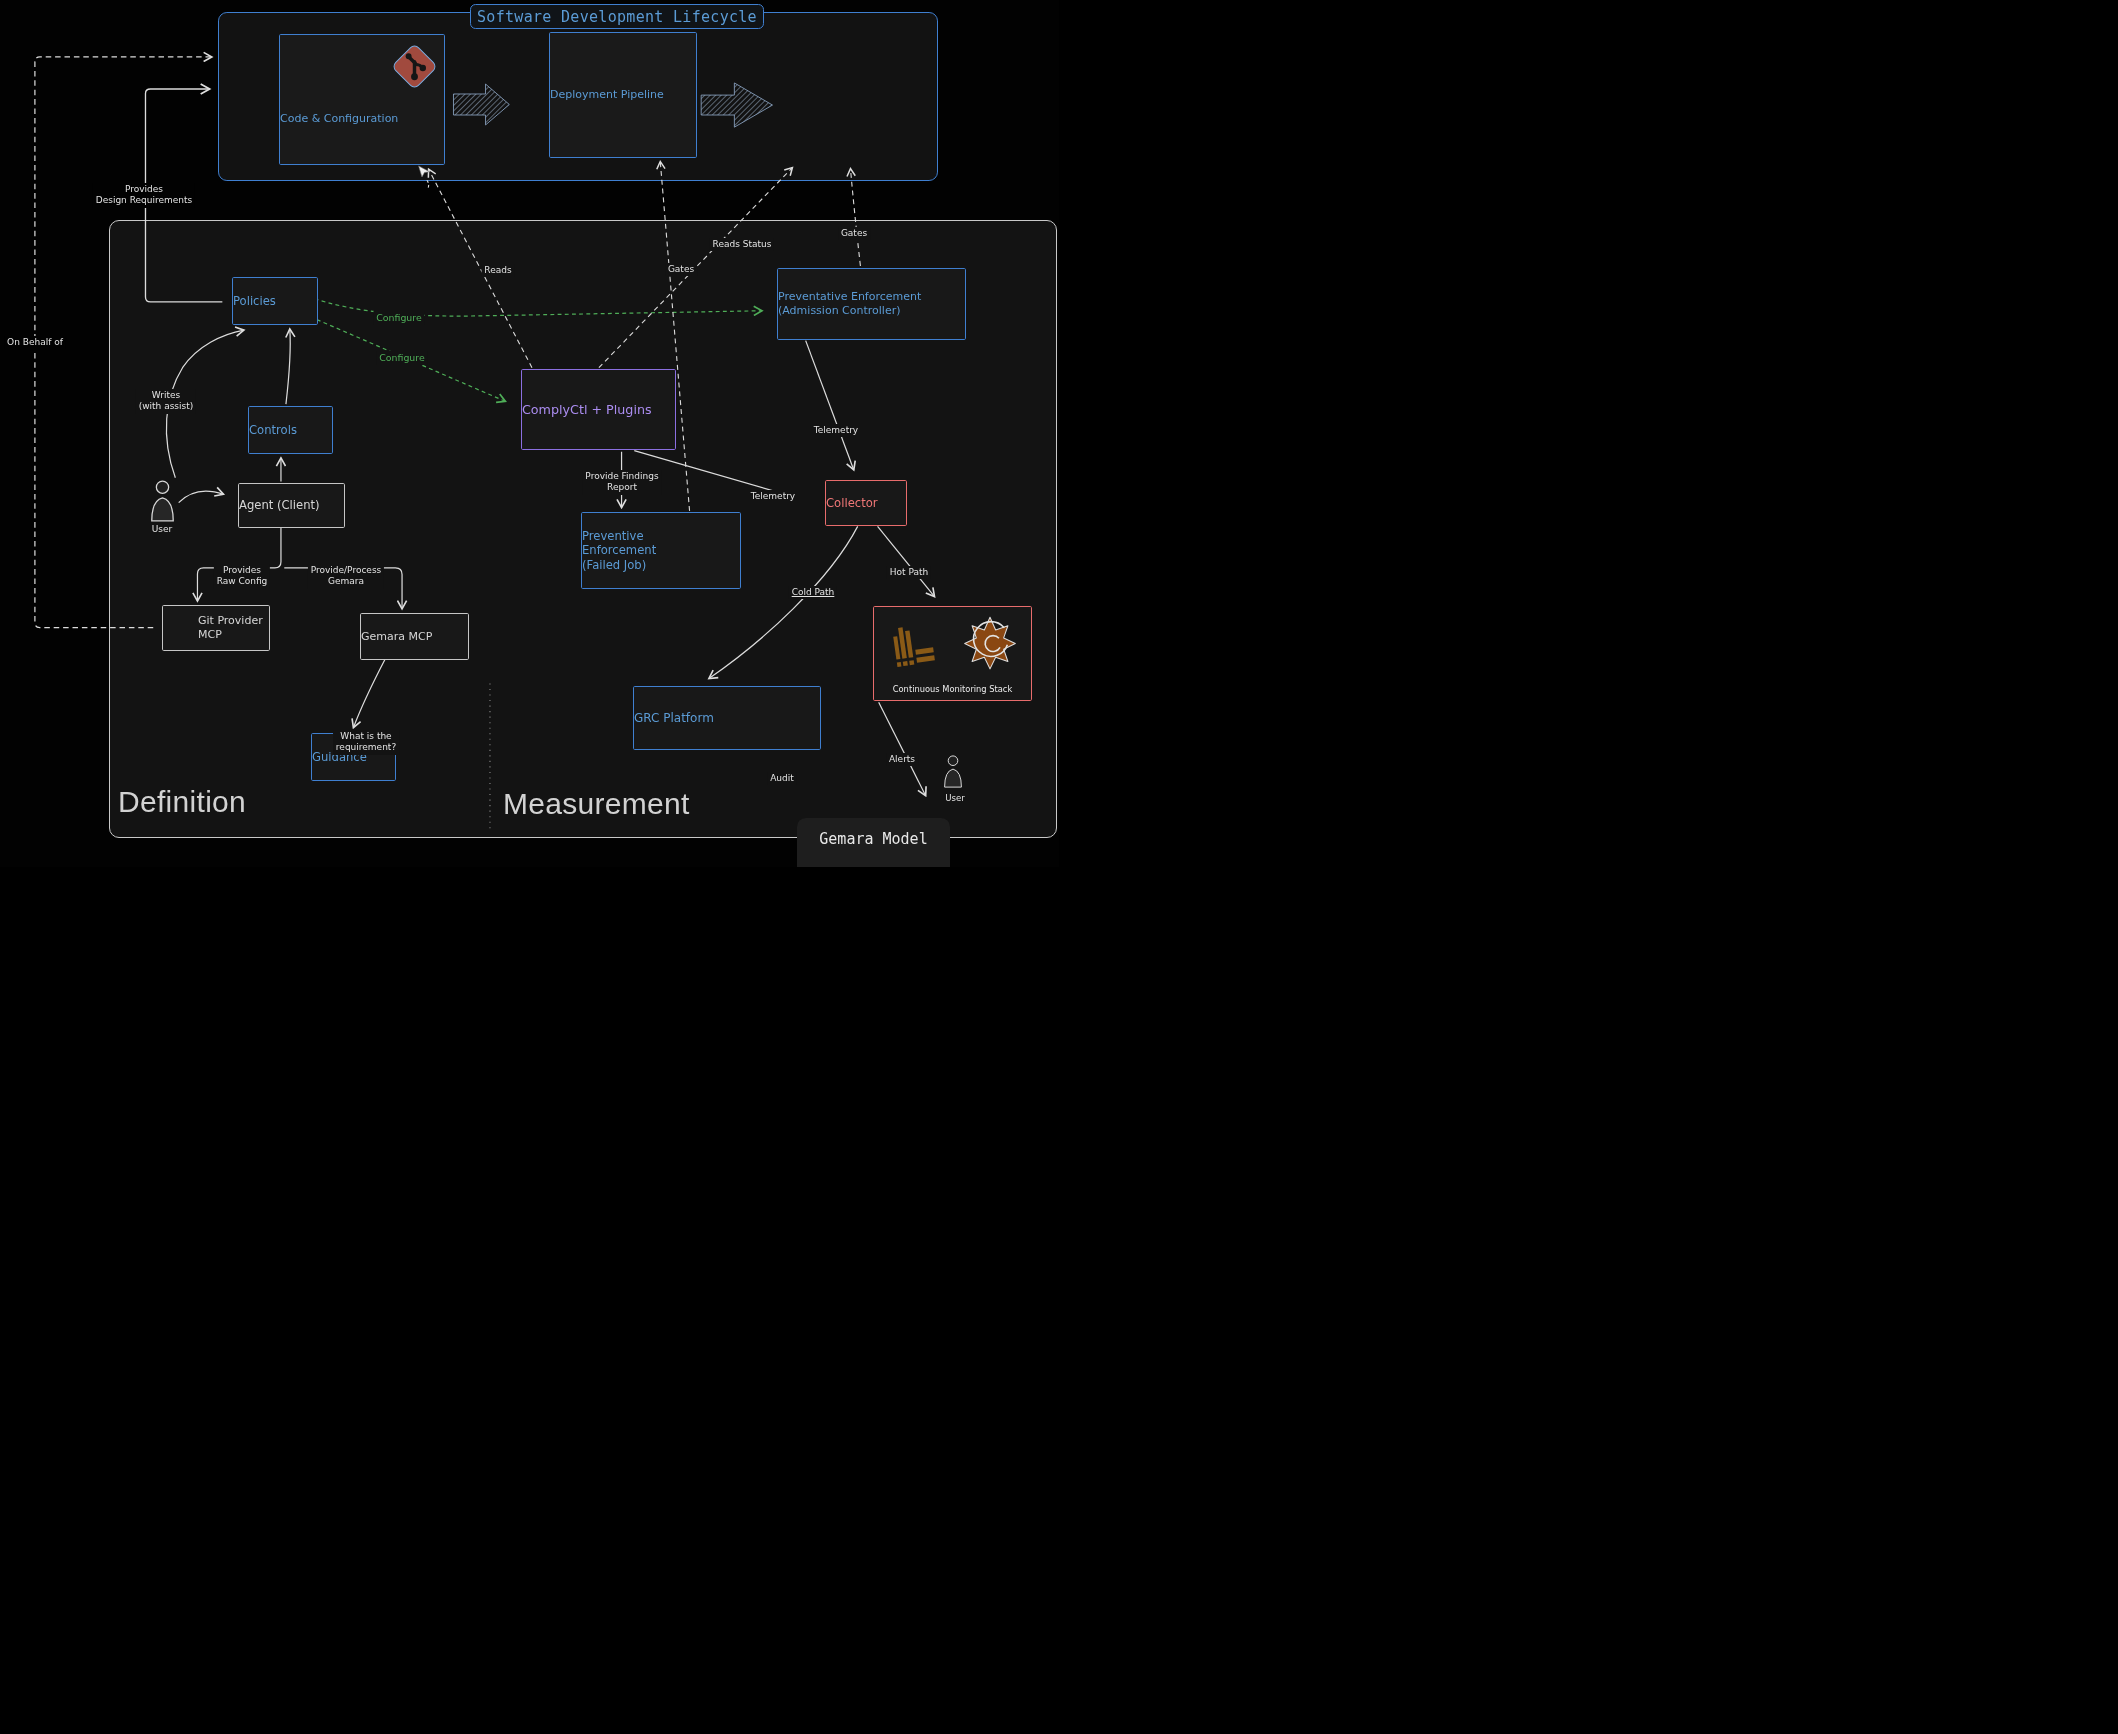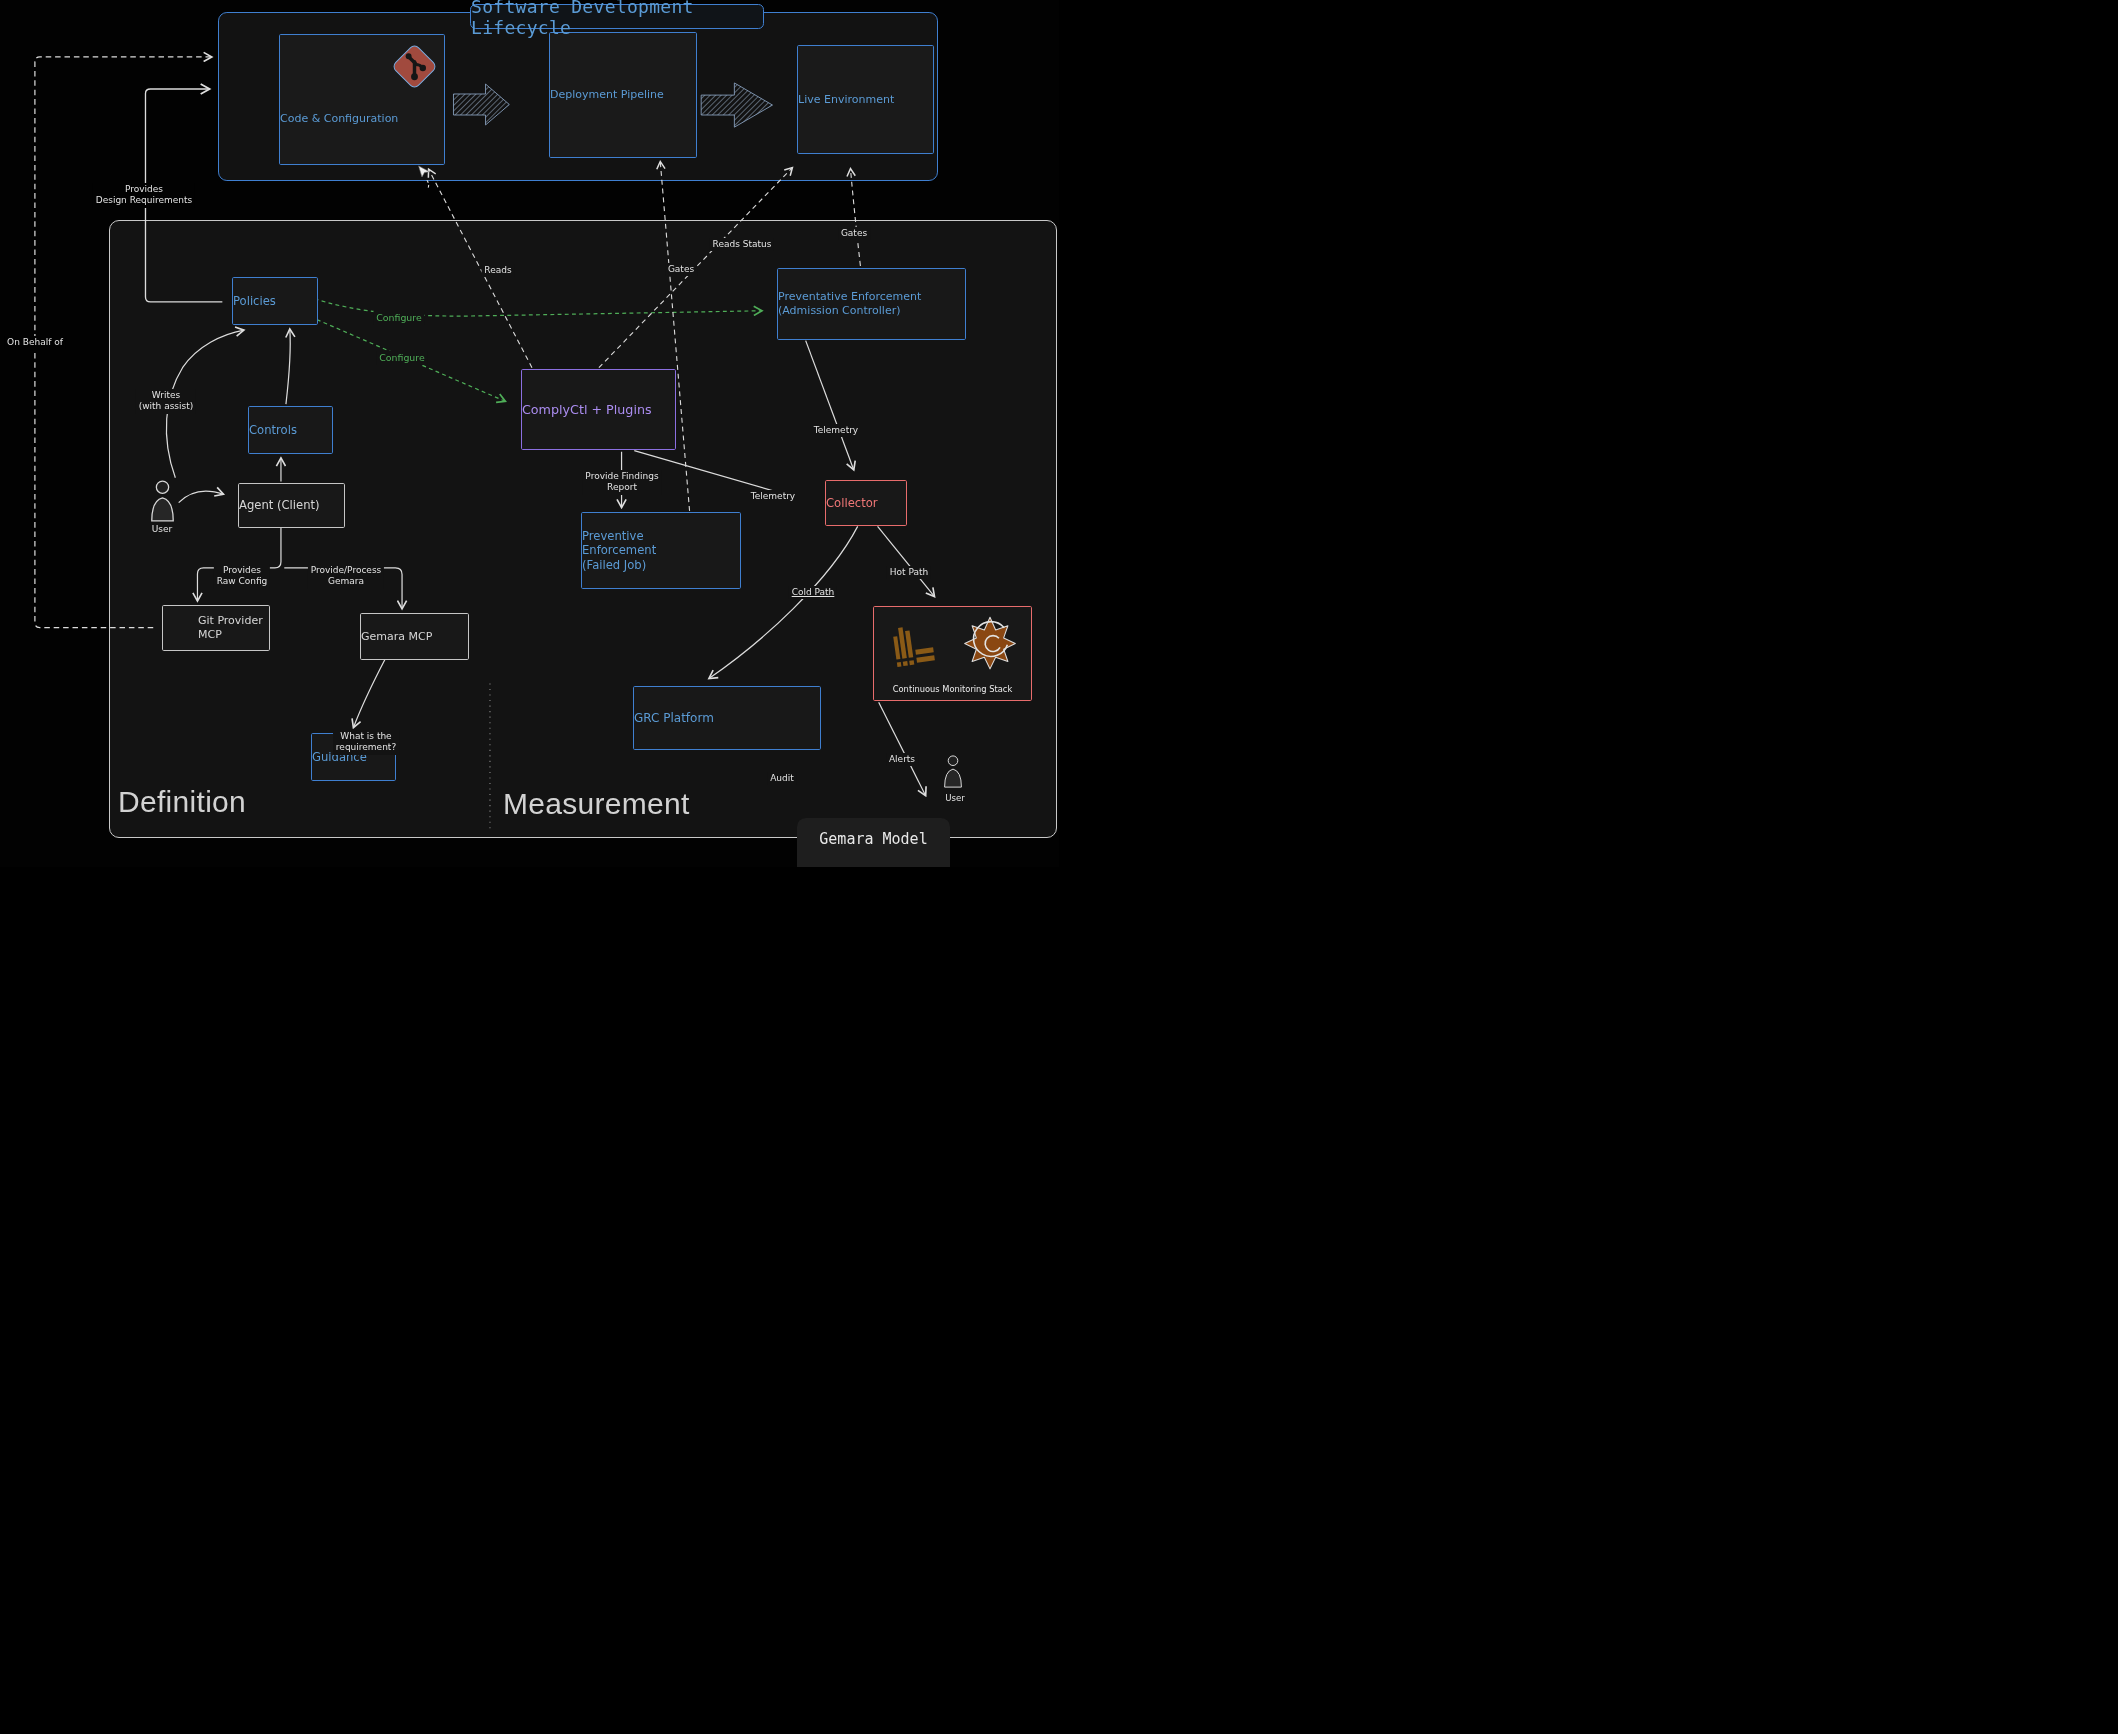--- a/index.html
+++ b/index.html
@@ -3,21 +3,21 @@
 <meta charset="utf-8">
 <style>
   html,body{margin:0;padding:0;background:#000;}
   #canvas{position:relative;width:1059px;height:867px;background:#020202;overflow:hidden;
           font-family:"DejaVu Sans",sans-serif;}
   .container{position:absolute;box-sizing:border-box;background:#121212;}
   #sdl{left:218px;top:12px;width:720px;height:169px;border:1.4px solid #3f7fd0;border-radius:8.9px;}
   #main{left:109px;top:220px;width:948px;height:618px;border:1.1px solid #c9c9c9;border-radius:10px;background:#131313;}
   #titlebox{position:absolute;left:470px;top:4.4px;width:292px;height:23px;border:1.1px solid #3f7fd0;
             border-radius:5.5px;background:#101418;display:flex;align-items:center;justify-content:center;
-            color:#5b9bd5;font-family:"DejaVu Sans Mono",monospace;font-size:18px;letter-spacing:0.3px;z-index:6;}
+            color:#5b9bd5;font-family:"DejaVu Sans Mono",monospace;font-size:15px;letter-spacing:0.3px;z-index:6;}
   .box{position:absolute;box-sizing:border-box;display:flex;flex-direction:column;align-items:flex-start;
        justify-content:center;text-align:center;z-index:4;background:#181818;border-radius:1.7px;line-height:1.25;margin-left:10px;}
   .b-blue{border:1.1px solid #3f7fd0;color:#5b9bd5;}
   .b-gray{border:1.1px solid #c6c6c6;color:#d6d6d6;}
   .b-purple{border:1.1px solid #8b6fe0;color:#ab8df0;}
   .b-red{border:1.1px solid #e86c6c;color:#f07777;}
   .lbl{position:absolute;color:#e3e3e3;font-size:9px;text-align:center;line-height:1.32;
        transform:translateX(-50%);z-index:5;white-space:nowrap;}
   .lbl span{display:block;}
   .bgc{background:#131313;padding:0.6px 2.8px;}
@@ -121,23 +121,20 @@
       <circle cx="50" cy="71" r="7" fill="#161616"></circle>
       <circle cx="67" cy="53" r="6.5" fill="#161616"></circle>
       <circle cx="38" cy="29" r="6" fill="#161616"></circle>
     </svg>
   </div>
 
   <div class="box b-blue" style="left:539px;top:32px;width:148px;height:126px;font-size:11px;background:#1a1a1a;">
     <span>Deployment Pipeline</span>
   </div>
 
-  <div class="box b-blue" style="left:787px;top:45px;width:137px;height:109px;font-size:11px;background:#1a1a1a;">
-    <span>Live Environment</span>
-  </div>
 
   <div class="box b-blue" style="left:222px;top:277px;width:86px;height:48px;font-size:11.6px;">
     <span>Policies</span>
   </div>
 
   <div class="box b-blue" style="left:238px;top:406px;width:85px;height:48px;font-size:11.6px;">
     <span>Controls</span>
   </div>
 
   <div class="box b-gray" style="left:228px;top:483px;width:107px;height:45px;font-size:11.6px;">

